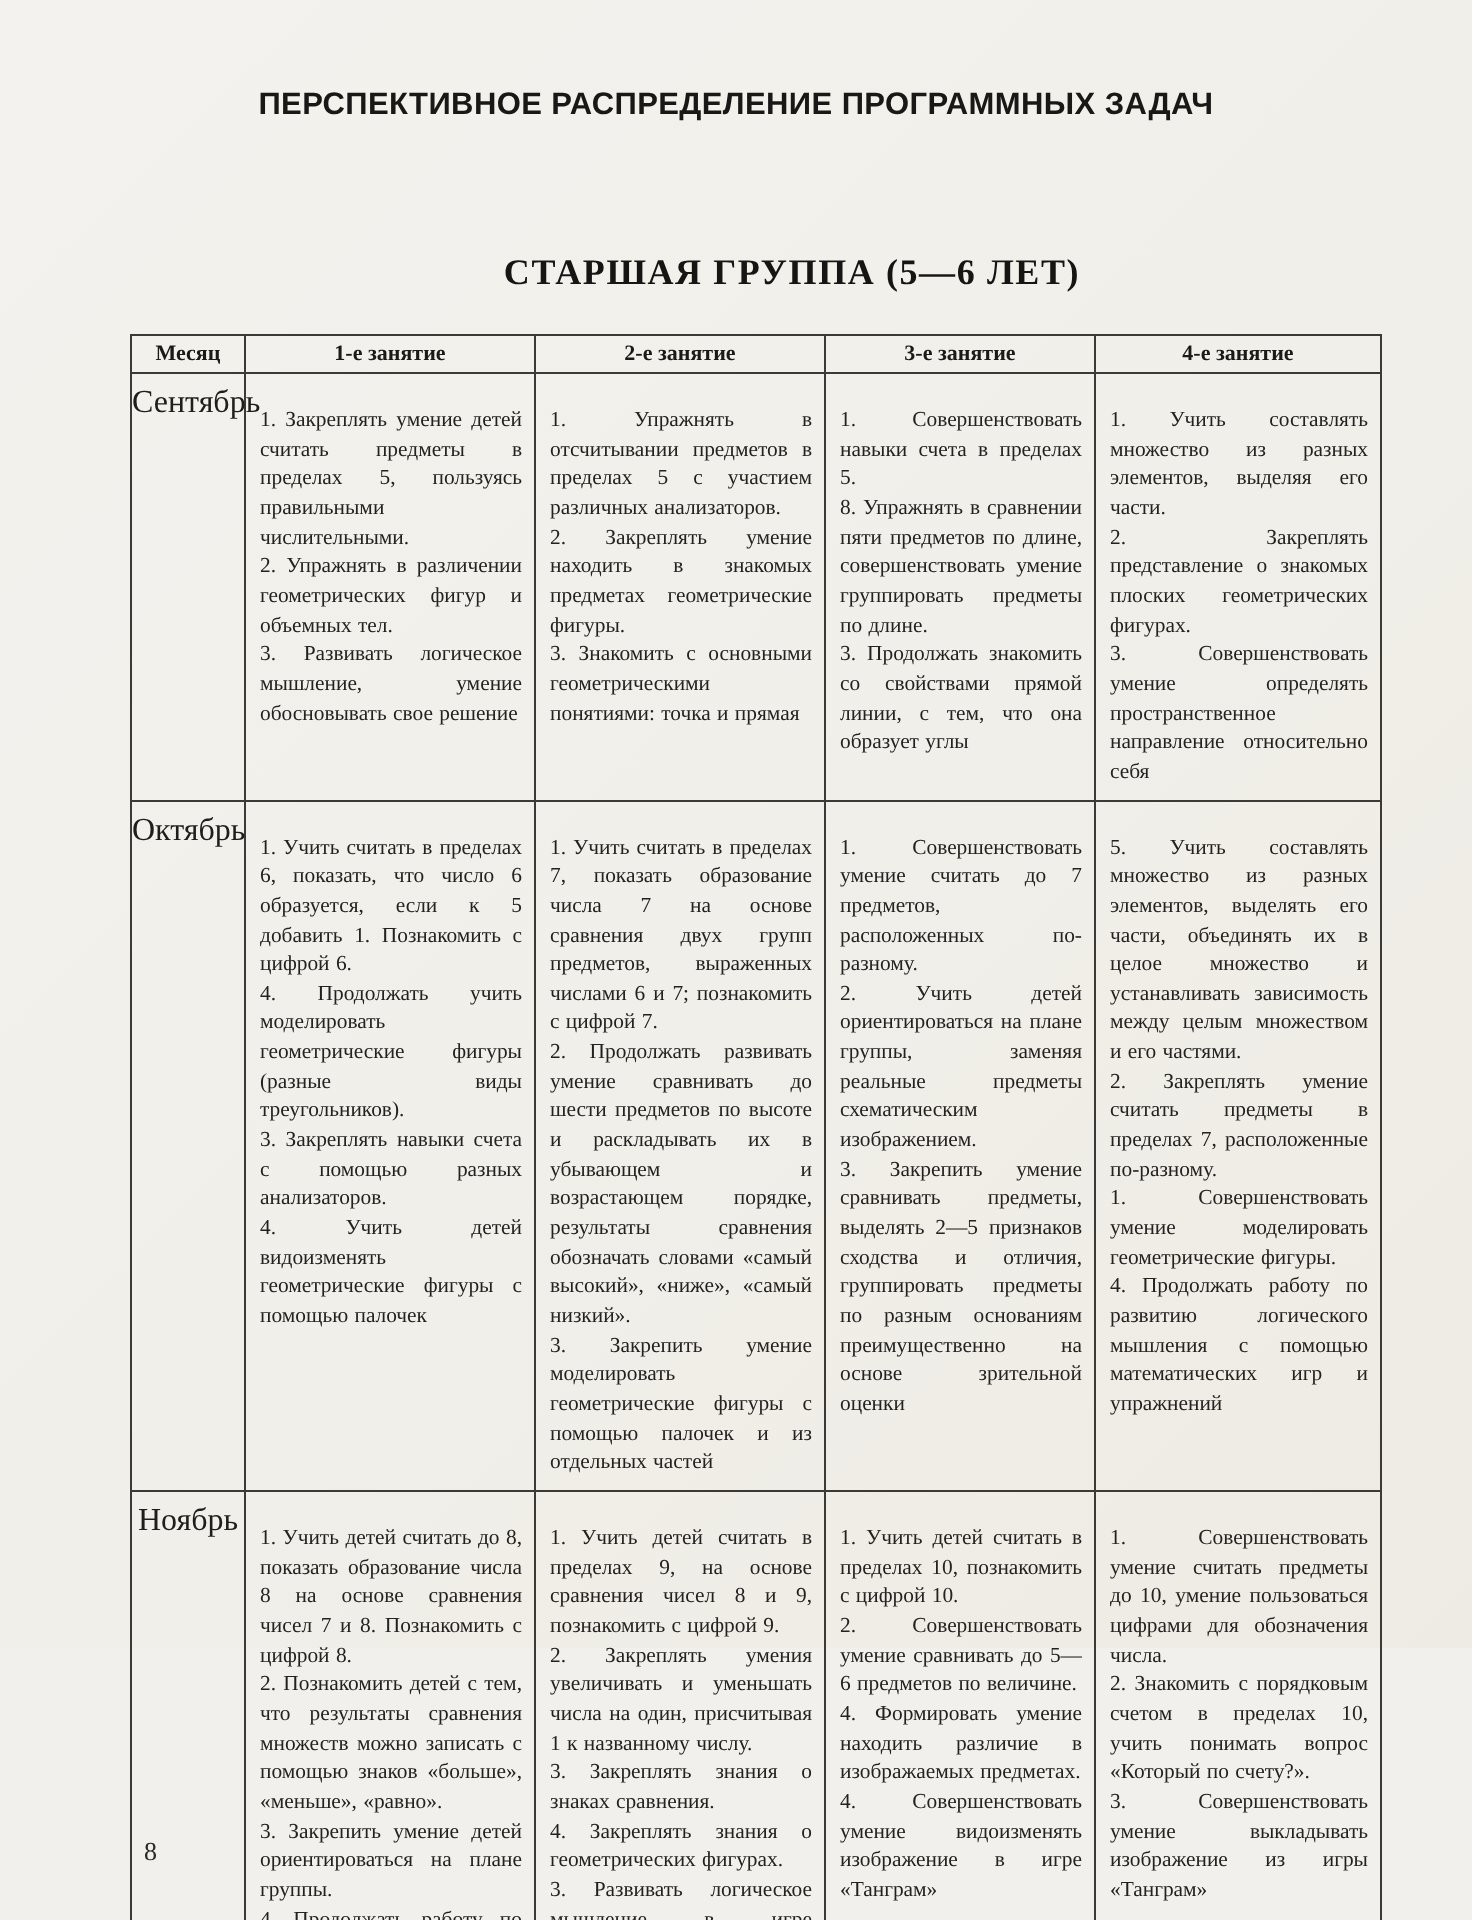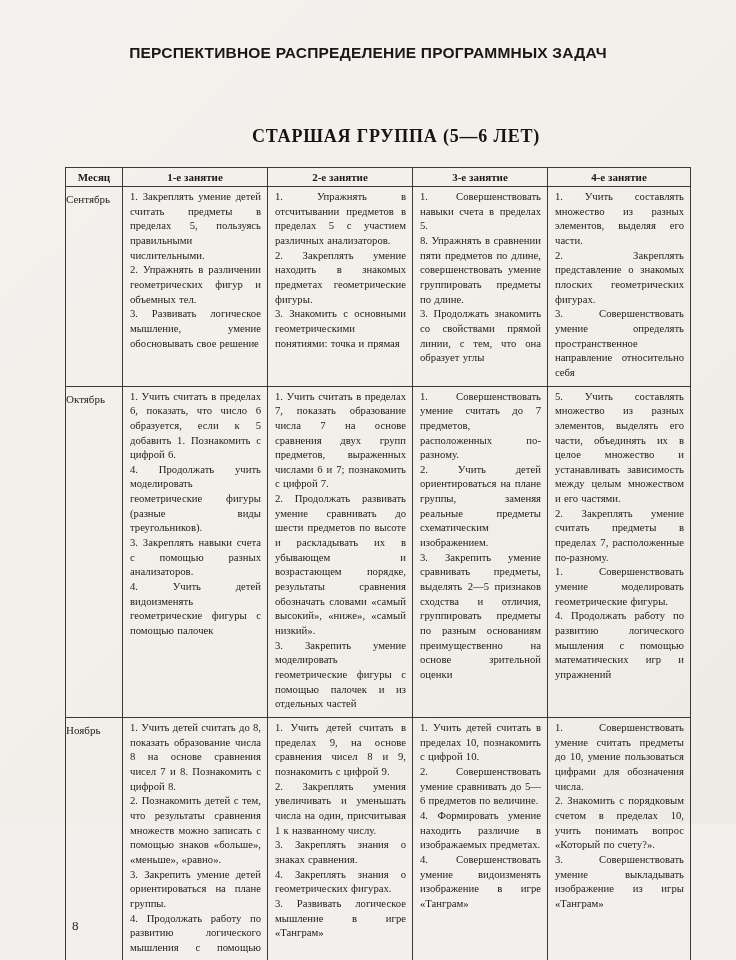--- a/index.html
+++ b/index.html
@@ -78,26 +78,27 @@
   table.schedule th {
     font-size: 11px;
     font-weight: bold;
     text-align: center;
     padding: 3px 2px;
     height: 19px;
     vertical-align: middle;
     color: #1b1a18;
   }
   td.month-cell {
-    font-size: 11px;
+    font-size: 16px;
+    text-align: center;
     padding-top: 6px;
     color: #201e1c;
   }
   td.lesson-cell {
-    padding: 2px 6px 6px 7px;
+    padding: 16px 6px 6px 7px;
   }
   tr.r-sep  { height: 191px; }
   tr.r-oct  { height: 289px; }
   tr.r-nov  { height: 246px; }
   .cell-para {
     font-size: 10.7px;
     line-height: 1.37;
     text-align: justify;
     color: #242220;
     margin: 0;

